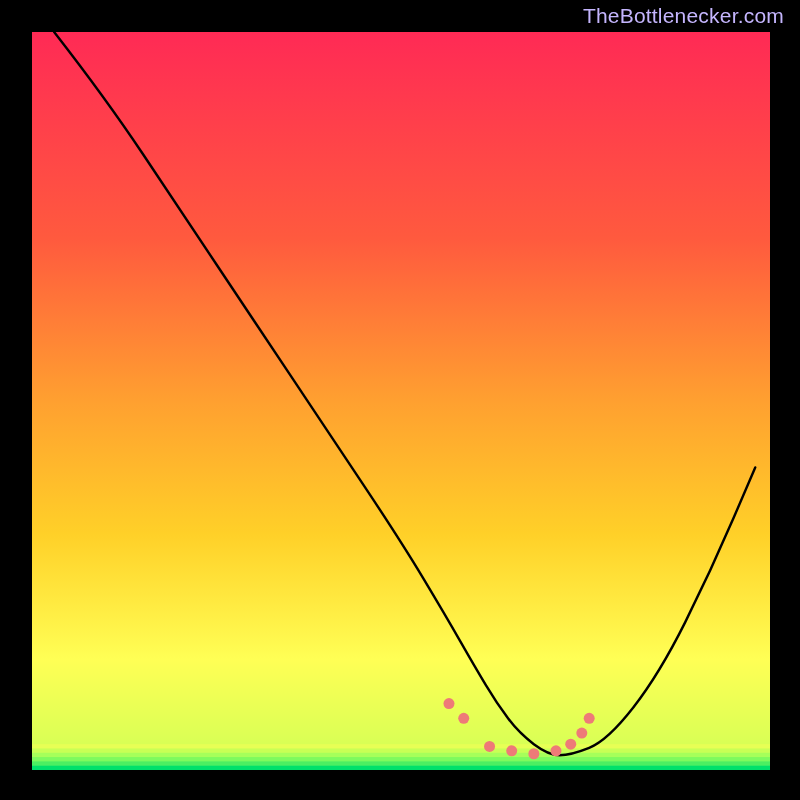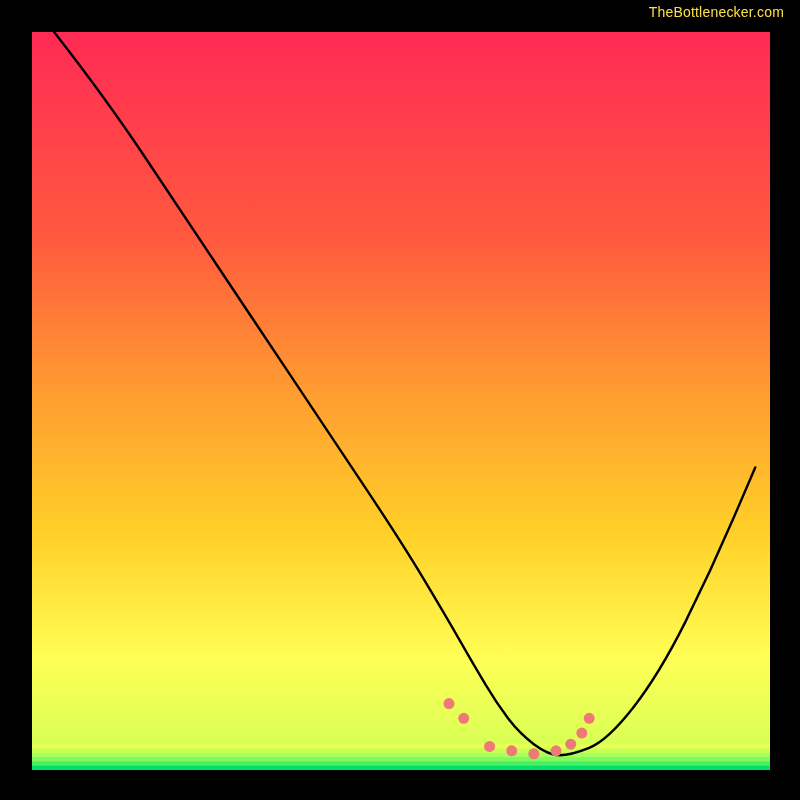--- a/index.html
+++ b/index.html
@@ -16,22 +16,22 @@
     top: 0;
     left: 0;
     width: 800px;
     height: 800px;
     background: #000;
   }
   .watermark {
     position: absolute;
     top: 4px;
     right: 16px;
-    color: #fde047;
-    font-size: 14px;
+    color: #c4b5fd;
+    font-size: 21px;
     letter-spacing: 0.2px;
     font-weight: 400;
   }
   .plot {
     position: absolute;
     top: 32px;
     left: 32px;
     width: 738px;
     height: 738px;
   }

